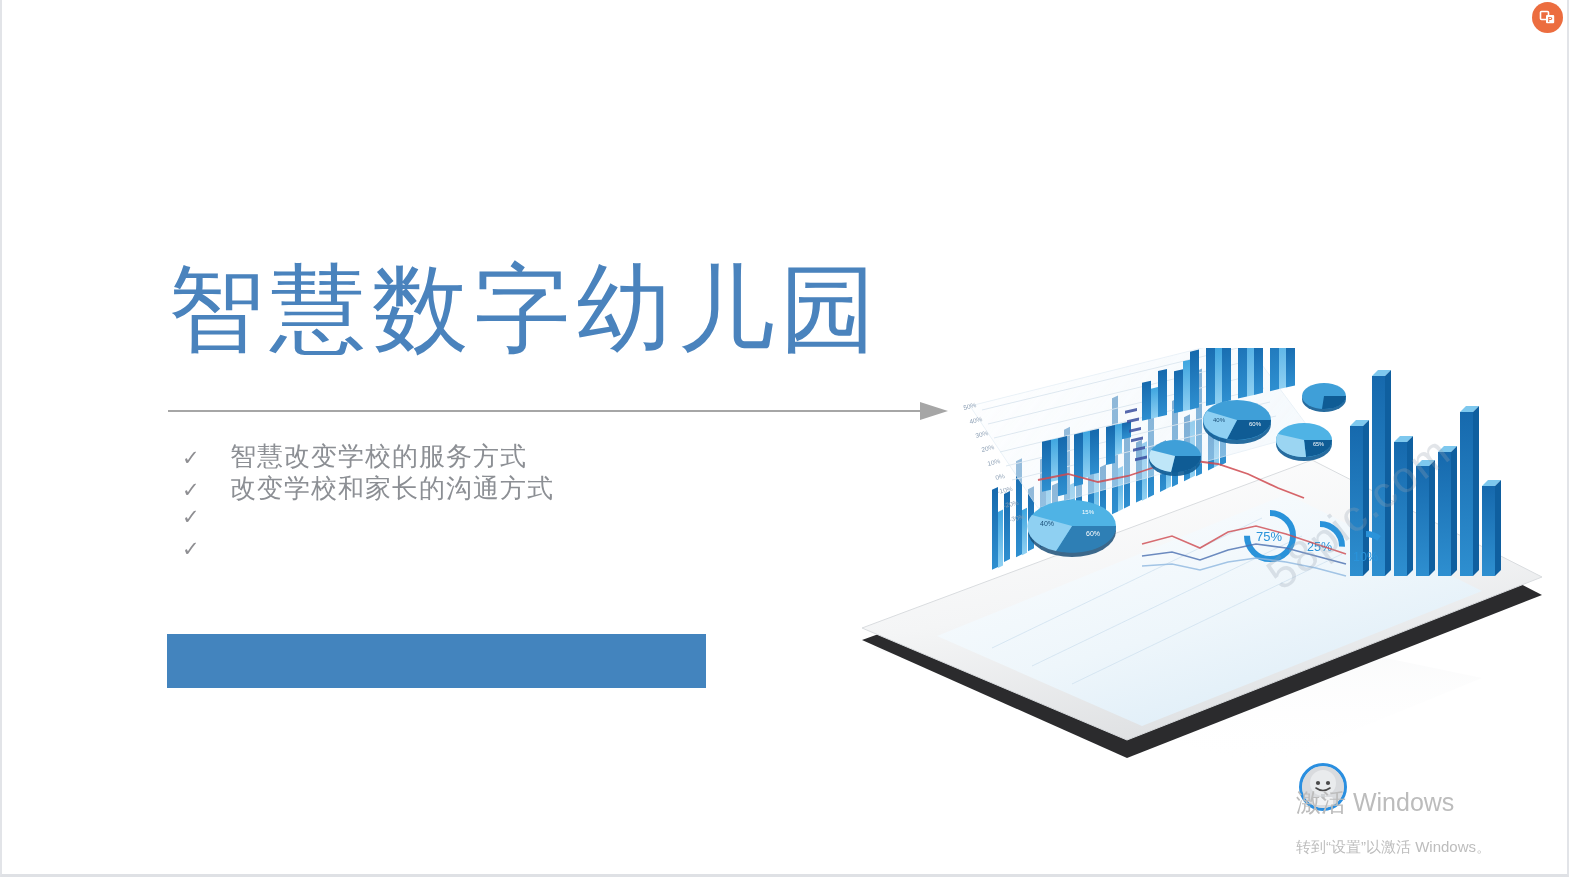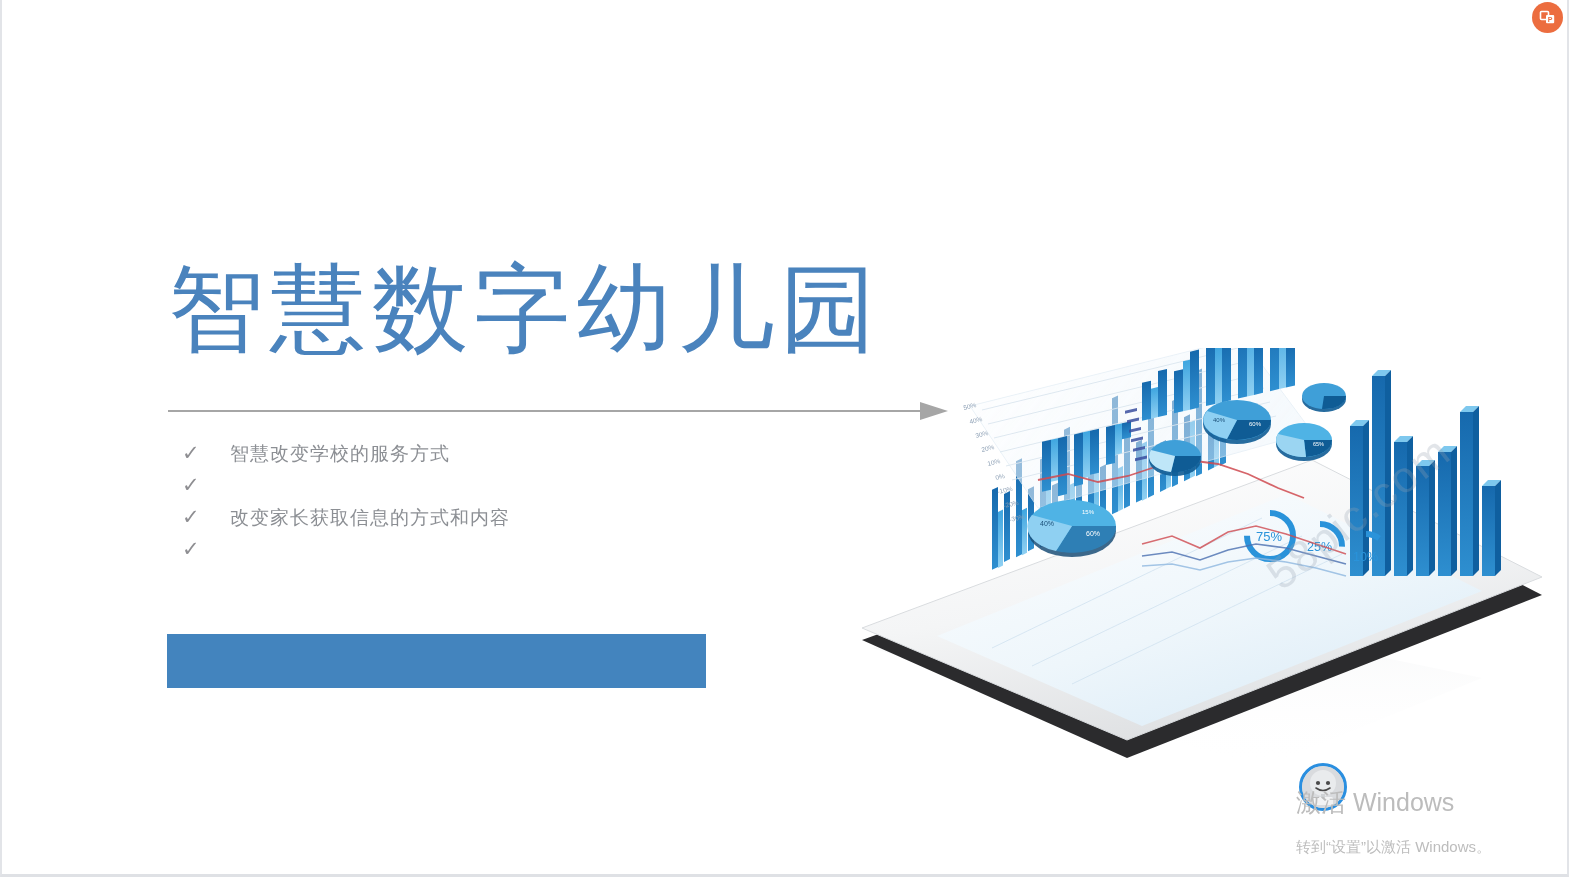--- a/index.html
+++ b/index.html
@@ -99,21 +99,21 @@
     margin-bottom: 1px;
   }
   .bullet-check {
     width: 48px;
     flex: 0 0 48px;
     font-size: 21px;
     color: #8e8e92;
     line-height: 1;
   }
   .bullet-text {
-    font-size: 19px;
+    font-size: 26px;
     line-height: 1.1;
     color: #8c8f94;
     letter-spacing: 1px;
     white-space: nowrap;
     font-family: "DejaVu Serif", "Liberation Serif", serif;
   }
 
   
   #blue-bar {
     position: absolute;
@@ -213,25 +213,25 @@
 
   <div id="bullet-list">
 
     <div class="bullet-row">
       <span class="bullet-check">✓</span>
       <span class="bullet-text">智慧改变学校的服务方式</span>
     </div>
 
     <div class="bullet-row">
       <span class="bullet-check">✓</span>
+      <span class="bullet-text">改变学校和家长的沟通方式</span>
     </div>
 
     <div class="bullet-row">
       <span class="bullet-check">✓</span>
-      <span class="bullet-text">改变家长获取信息的方式和内容</span>
     </div>
 
     <div class="bullet-row">
       <span class="bullet-check">✓</span>
     </div>
 
   </div>
 
   <div id="blue-bar"></div>
 

